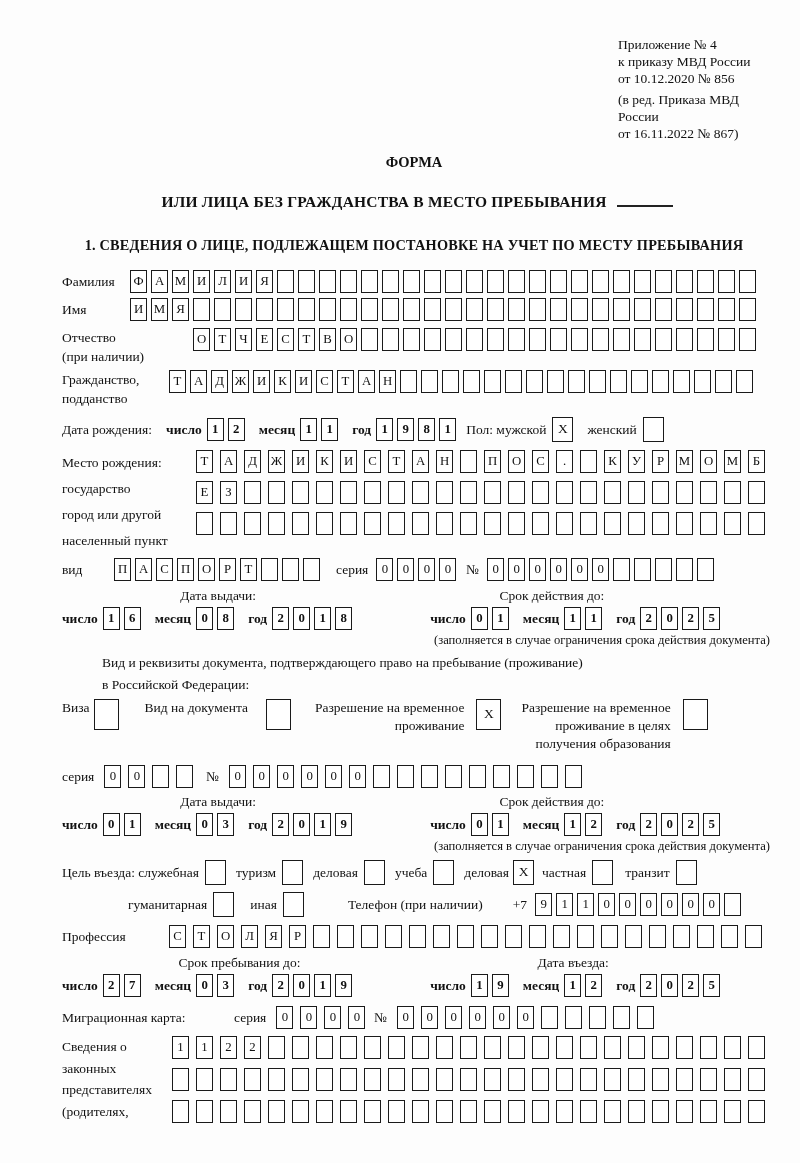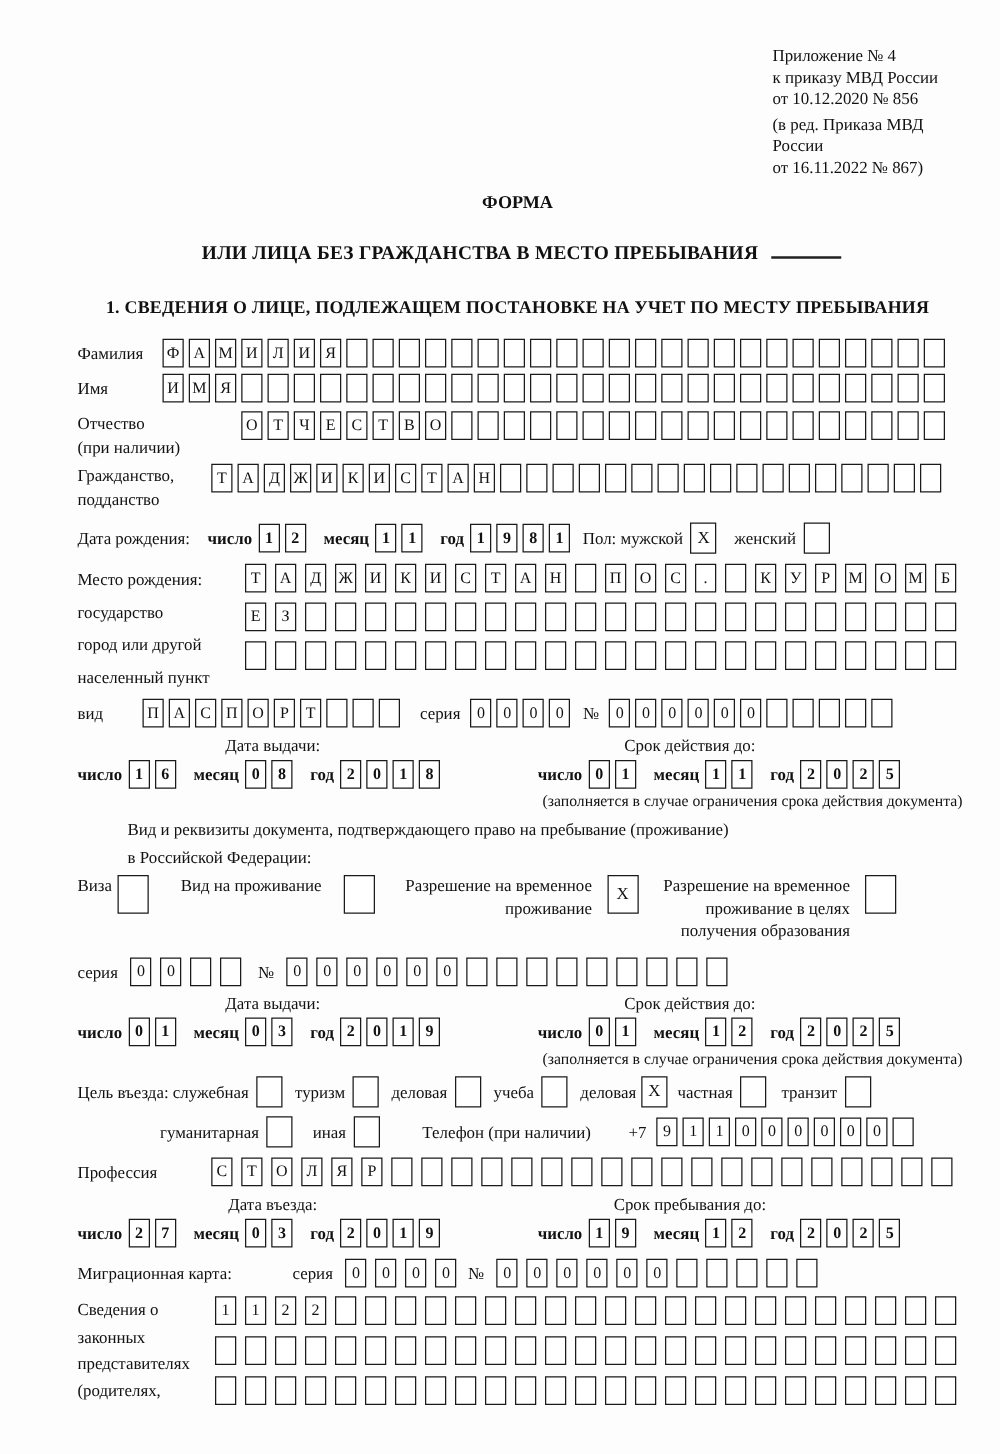--- a/index.html
+++ b/index.html
@@ -161,21 +161,21 @@
 
   <div class="txt">Вид и реквизиты документа, подтверждающего право на пребывание (проживание)</div>
   <div class="txt" style="margin-top:6px;">в Российской Федерации:</div>
 
   <div class="row" style="margin-top:6px;">
     <div class="chk-item">
       <span class="chk-txt">Виза</span>
       <span class="cb cb-lg" style="margin-left:4px;"></span>
     </div>
     <div class="chk-item" style="margin-left:26px;">
-      <span class="chk-txt">Вид на проживание</span>
+      <span class="chk-txt">Вид на документа</span>
       <span class="cb cb-lg" style="margin-left:18px;"></span>
     </div>
     <div class="chk-item" style="margin-left:24px;">
       <span class="chk-txt">
         <span>Разрешение на временное</span><br>
         <span>проживание</span>
       </span>
       <span class="cb cb-lg" style="margin-left:12px;">X</span>
     </div>
     <div class="chk-item" style="margin-left:20px;">
@@ -236,33 +236,33 @@
     <span class="cb"></span>
     <span style="margin-left:12px;">транзит</span>
     <span class="cb"></span>
   </div>
 
   <div class="row" style="margin-top:7px;align-items:center;">
     <span style="margin-left:66px;">гуманитарная</span>
     <span class="cb"></span>
     <span style="margin-left:16px;">иная</span>
     <span class="cb"></span>
-    <span style="margin-left:34px;">Телефон (при наличии)</span>
+    <span style="margin-left:44px;">Телефон (при наличии)</span>
     <span style="margin-left:30px;margin-right:8px;">+7</span>
     <span class="cellrow"><span class="cell">9</span><span class="cell">1</span><span class="cell">1</span><span class="cell">0</span><span class="cell">0</span><span class="cell">0</span><span class="cell">0</span><span class="cell">0</span><span class="cell">0</span><span class="cell"></span></span>
   </div>
 
   <div class="row" style="margin-top:8px;">
     <span class="lbl" style="width:107px;">Профессия</span>
     <span class="cellrow wide"><span class="cell">С</span><span class="cell">Т</span><span class="cell">О</span><span class="cell">Л</span><span class="cell">Я</span><span class="cell">Р</span><span class="cell"></span><span class="cell"></span><span class="cell"></span><span class="cell"></span><span class="cell"></span><span class="cell"></span><span class="cell"></span><span class="cell"></span><span class="cell"></span><span class="cell"></span><span class="cell"></span><span class="cell"></span><span class="cell"></span><span class="cell"></span><span class="cell"></span><span class="cell"></span><span class="cell"></span><span class="cell"></span><span class="cell"></span></span>
   </div>
 
   <div class="halves" style="margin-top:7px;">
+    <div style="width:50%;text-align:center;">Срок пребывания до:</div>
     <div style="width:44%;text-align:center;">Дата въезда:</div>
-    <div style="width:50%;text-align:center;">Срок пребывания до:</div>
   </div>
 
   <div class="row" style="margin-top:3px;align-items:center;">
     <span class="dg">
       <span class="t">число</span>
       <span class="cellrow"><span class="cell">2</span><span class="cell">7</span></span>
       <span class="t2">месяц</span>
       <span class="cellrow"><span class="cell">0</span><span class="cell">3</span></span>
       <span class="t2">год</span>
       <span class="cellrow"><span class="cell">2</span><span class="cell">0</span><span class="cell">1</span><span class="cell">9</span></span>

